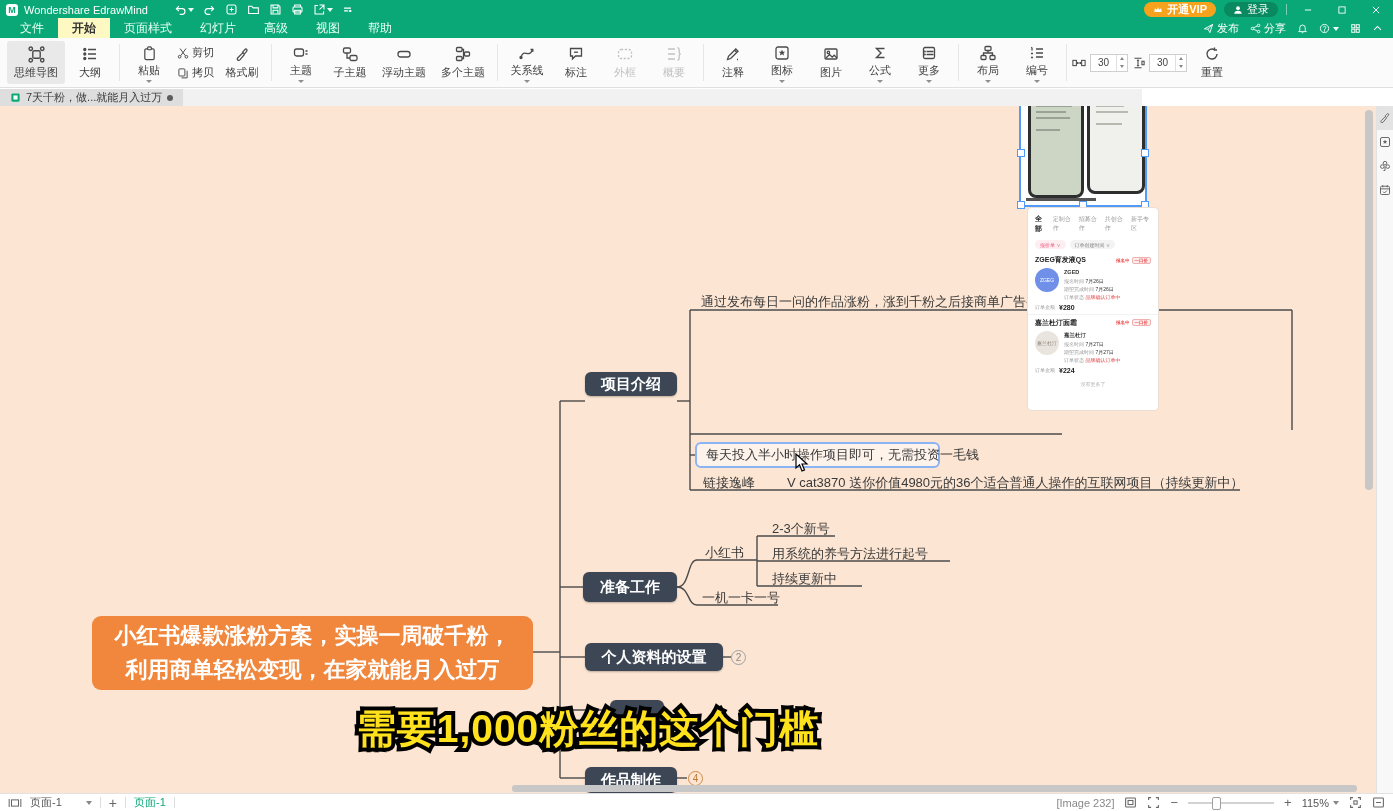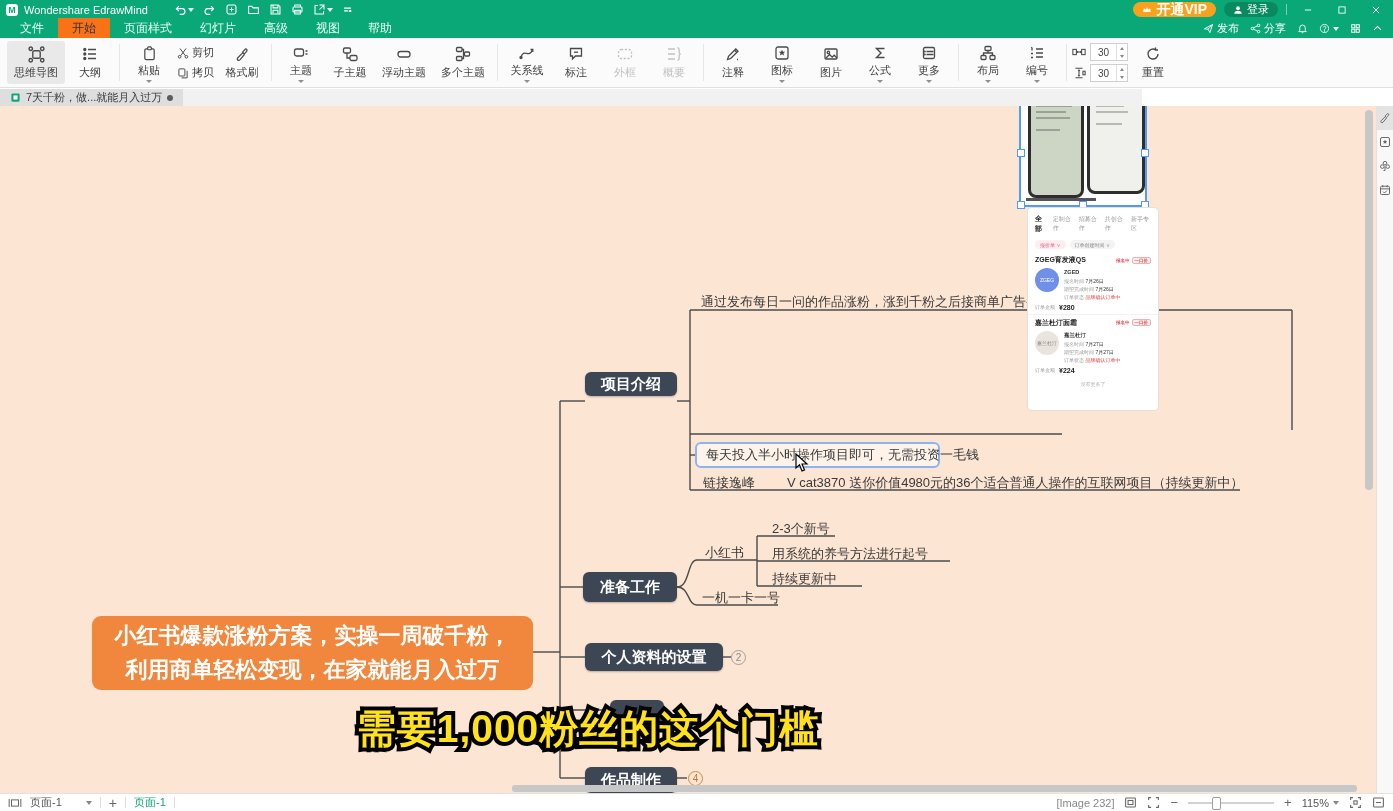--- a/index.html
+++ b/index.html
@@ -12,46 +12,46 @@
   .header{position:absolute;top:0;left:0;width:1393px;height:38px;background:#0aa876;}
   .titlerow{height:17px;display:flex;align-items:center;padding:1px 4px 0 6px;color:#fff;}
   .logo{width:12px;height:12px;background:#fff;border-radius:3px;color:#0aa876;font-size:9px;font-weight:bold;
         display:flex;align-items:center;justify-content:center;margin-right:6px;}
   .apptitle{font-size:11px;margin-right:26px;white-space:nowrap;}
   .qa{display:flex;align-items:center;gap:9px;}
   .qa .ic{display:flex;align-items:center;gap:1px;cursor:default;}
   .caret-w{width:0;height:0;border-left:3px solid transparent;border-right:3px solid transparent;border-top:4px solid #eafff5;}
   .hd-right{margin-left:auto;display:flex;align-items:center;gap:8px;}
   .vip{background:#f7a21c;border-radius:9px;height:15px;padding:0 9px;display:flex;align-items:center;gap:4px;
-       font-size:14px;font-weight:bold;color:#fff;}
+       font-size:11px;font-weight:bold;color:#fff;}
   .loginbtn{background:rgba(0,0,0,0.18);border-radius:9px;height:15px;padding:0 9px;display:flex;align-items:center;gap:4px;font-size:11px;color:#fff;}
   .hd-sep{width:1px;height:11px;background:rgba(255,255,255,.45);}
   .winbtn{width:26px;height:15px;display:flex;align-items:center;justify-content:center;}
 
   .menurow{height:21px;display:flex;align-items:stretch;padding-left:6px;color:#e8fff6;font-size:12px;}
   .menu-item{display:flex;align-items:center;padding:0 14px;cursor:default;}
-  .menu-item.active{background:#f97316;color:#333;}
+  .menu-item.active{background:#fef9c3;color:#333;font-weight:bold;}
   .menu-right{margin-left:auto;display:flex;align-items:center;gap:11px;padding-right:10px;font-size:11px;color:#fff;}
   .mr-item{display:flex;align-items:center;gap:3px;}
 
   
   .ribbon{position:absolute;top:38px;left:0;width:1393px;height:50px;background:#fbfbfb;
           border-bottom:1px solid #e0e0e0;display:flex;align-items:stretch;padding:3px 4px;box-sizing:border-box;}
   .rgroup{display:flex;align-items:stretch;gap:1px;padding:0 3px;}
   .rdiv{width:1px;background:#e6e6e6;margin:3px 2px;}
   .rbtn{display:flex;flex-direction:column;align-items:center;justify-content:flex-start;
         padding:4px 7px 1px;border-radius:3px;min-width:34px;}
   .rbtn .glyph{height:18px;display:flex;align-items:center;}
   .rbtn .rlabel{font-size:11px;color:#3d3d3d;margin-top:2px;white-space:nowrap;}
   .rbtn.active{background:#e9e9e9;}
   .rbtn.disabled .rlabel{color:#c2c2c2;}
   .caret-g{width:0;height:0;border-left:3px solid transparent;border-right:3px solid transparent;border-top:3px solid #8f8f8f;margin-top:2px;}
   .smallstack{display:flex;flex-direction:column;justify-content:center;gap:3px;}
   .smallbtn{display:flex;align-items:center;gap:3px;font-size:11px;color:#3d3d3d;padding:1px 3px;}
-  .spingroup{display:flex;flex-direction:column;justify-content:center;gap:3px;}
+  .spingroup{display:flex;flex-direction:row;justify-content:center;gap:3px;}
   .spinrow{display:flex;align-items:center;gap:4px;}
   .spinbox{display:flex;width:36px;height:16px;border:1px solid #cfcfcf;background:#fff;}
   .spinval{flex:1;font-size:10px;color:#444;display:flex;align-items:center;justify-content:center;}
   .spinarrows{width:10px;border-left:1px solid #e0e0e0;display:flex;flex-direction:column;}
   .spinarrows span{flex:1;display:flex;align-items:center;justify-content:center;}
   .tri-up{width:0;height:0;border-left:2.5px solid transparent;border-right:2.5px solid transparent;border-bottom:3px solid #888;}
   .tri-dn{width:0;height:0;border-left:2.5px solid transparent;border-right:2.5px solid transparent;border-top:3px solid #888;}
 
   
   .tabstrip{position:absolute;top:89px;left:0;width:1142px;height:17px;background:#f1f1f1;}

